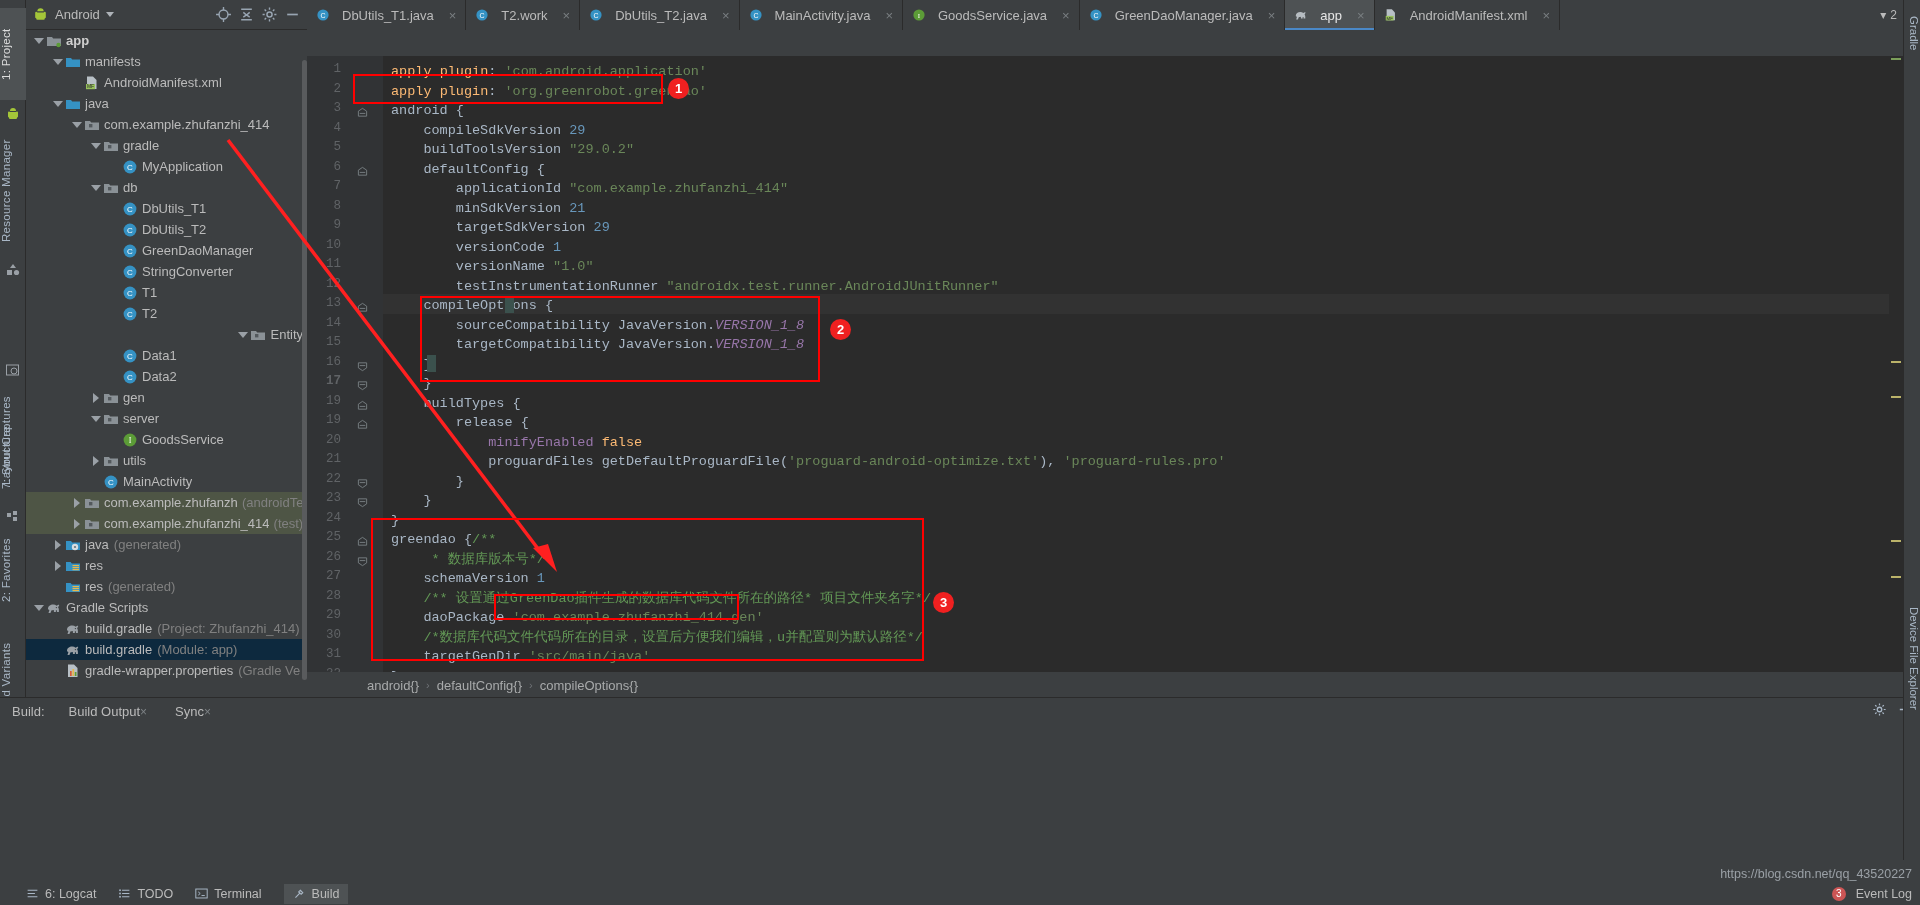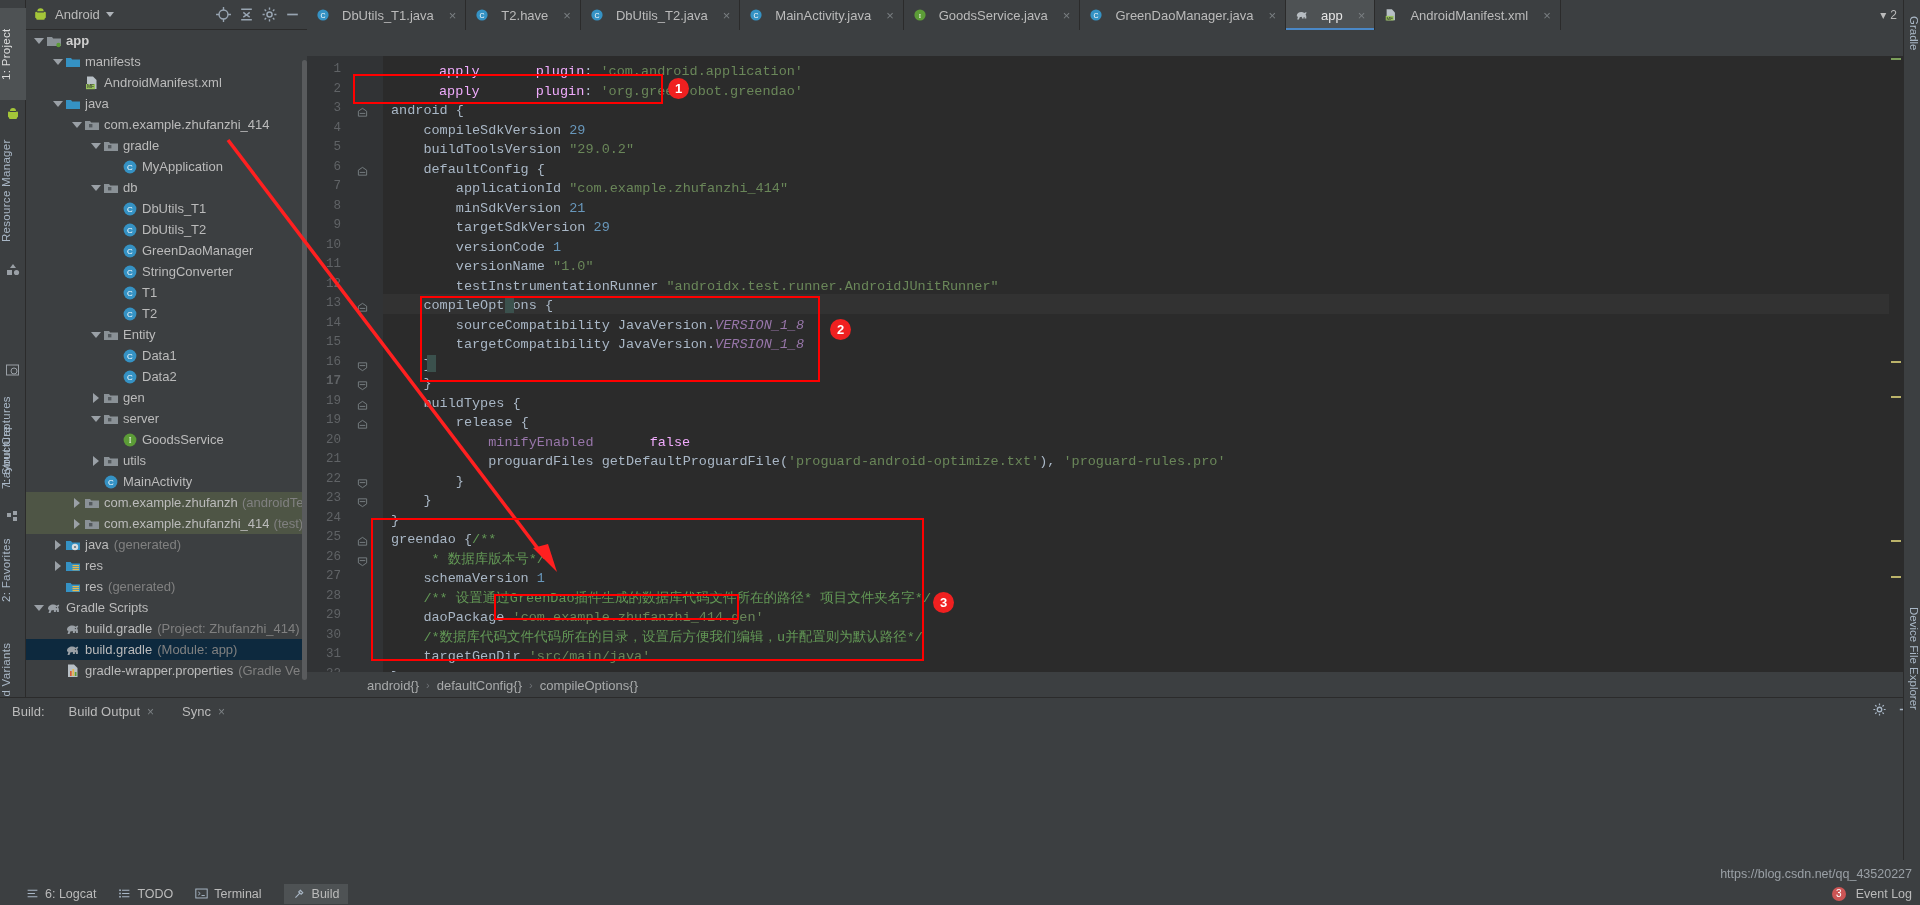--- a/index.html
+++ b/index.html
@@ -61,21 +61,21 @@
 
   
   .editor { position:absolute; left:307px; top:56px; right:17px; bottom:233px; background:#2b2b2b; }
   .gutter { position:absolute; left:0; top:0; bottom:0; width:76px; background:#313335; }
   .gutter .ln { position:absolute; right:42px; color:#606366; font-size:12.5px;
     font-family:"Liberation Mono", monospace; }
   .foldmark{position:absolute;left:50px;width:11px;height:11px;}
   .codearea { position:absolute; left:76px; top:0; right:0; bottom:0; overflow:hidden; }
   .cl { position:absolute; left:8px; white-space:pre; font-size:13.5px; line-height:19.5px;
     font-family:"Liberation Mono", monospace; color:#a9b7c6; }
-  .k  { color:#f0abfc;margin-left:48px; }        
+  .k  { color:#fdba74; }        
   .gd { color:#6a8759; }        
   .nm { color:#6897bb; }        
   .pp { color:#9876aa; font-style:italic; }  
   .cm { color:#629755; }
   .at { color:#9876aa; }
   .white { color:#a9b7c6; }
   .rightgut{position:absolute;right:0;top:0;bottom:0;width:14px;background:#2b2b2b;}
   .errstripe{position:absolute;right:2px;width:10px;height:2px;background:#bbb36a;}
   .caretline{position:absolute;left:76px;right:14px;height:19.5px;background:#323232;}
   .selblock{position:absolute;background:#214283;}
@@ -83,21 +83,21 @@
   
   .breadcrumb{position:absolute;left:307px;right:17px;bottom:207px;height:26px;background:#3c3f41;
     display:flex;align-items:center;gap:7px;padding:0 60px;color:#a8aaab;font-size:13px;}
   .bsep{color:#6f7377;font-size:11px;}
 
   
   .buildwin{position:absolute;left:0;right:0;bottom:23px;height:185px;background:#3c3f41;
      border-top:1px solid #2b2b2b;}
   .buildtabs{height:27px;display:flex;align-items:center;gap:0;color:#bbbbbb;font-size:13px;
      padding-left:8px;}
-  .bt{display:flex;align-items:center;gap:7px;padding:0 14px;height:27px;}
+  .bt{display:flex;align-items:center;padding:0 14px;height:27px;}
   .bt .x{color:#7d8285;font-size:12px;}
   .buildbody{position:absolute;left:0;right:0;top:27px;bottom:0;background:#3c3f41;}
   .gearrow{position:absolute;right:8px;top:4px;display:flex;gap:10px;align-items:center;}
 
   
   .statusbar{position:absolute;left:0;right:0;bottom:0;height:23px;background:#3c3f41;
     display:flex;align-items:center;gap:22px;padding-left:26px;color:#bbbbbb;font-size:12.5px;}
   .sbitem{display:flex;align-items:center;gap:6px;}
   .sbitem.active{background:#4e5254;padding:3px 9px;}
   .sb-right{margin-left:auto;display:flex;align-items:center;gap:10px;padding-right:8px;}
@@ -280,21 +280,21 @@
             <span class="tlabel">T1</span>
           </div>
           <div class="trow" style="padding-left: 82px;">
             <span class="tri "></span>
             <span class="ticon"><svg viewBox="0 0 16 16" width="16" height="16">
                 <circle cx="8" cy="8" r="6.4" fill="#3592c4"></circle>
                 <text x="8" y="11.2" font-size="8" fill="#fff" text-anchor="middle" font-family="Liberation Sans, sans-serif">C</text>
               </svg></span>
             <span class="tlabel">T2</span>
           </div>
-          <div class="trow" style="padding-left: 63px;">
+          <div class="trow" style="padding-left: 63px; justify-content: flex-end;">
             <span class="tri down"></span>
             <span class="ticon"><svg viewBox="0 0 16 16" width="16" height="16">
                 <path d="M1 4h5l1.2 1.5H15V13H1z" fill="#8a9196"></path>
                 <rect x="5" y="7" width="3.4" height="3.4" fill="#53595d"></rect>
               </svg></span>
             <span class="tlabel">Entity</span>
           </div>
           <div class="trow" style="padding-left: 82px;">
             <span class="tri "></span>
             <span class="ticon"><svg viewBox="0 0 16 16" width="16" height="16">
@@ -452,21 +452,21 @@
               <text x="8" y="11.2" font-size="8" fill="#fff" text-anchor="middle" font-family="Liberation Sans, sans-serif">C</text>
             </svg></span>
           <span>DbUtils_T1.java</span>
           <span class="tabclose">×</span>
         </div>
         <div class="tab">
           <span style="width: 14px; height: 14px; display: inline-block;"><svg viewBox="0 0 16 16" width="14" height="14">
               <circle cx="8" cy="8" r="6.4" fill="#3592c4"></circle>
               <text x="8" y="11.2" font-size="8" fill="#fff" text-anchor="middle" font-family="Liberation Sans, sans-serif">C</text>
             </svg></span>
-          <span>T2.have</span>
+          <span>T2.work</span>
           <span class="tabclose">×</span>
         </div>
         <div class="tab">
           <span style="width: 14px; height: 14px; display: inline-block;"><svg viewBox="0 0 16 16" width="14" height="14">
               <circle cx="8" cy="8" r="6.4" fill="#3592c4"></circle>
               <text x="8" y="11.2" font-size="8" fill="#fff" text-anchor="middle" font-family="Liberation Sans, sans-serif">C</text>
             </svg></span>
           <span>DbUtils_T2.java</span>
           <span class="tabclose">×</span>
         </div>

